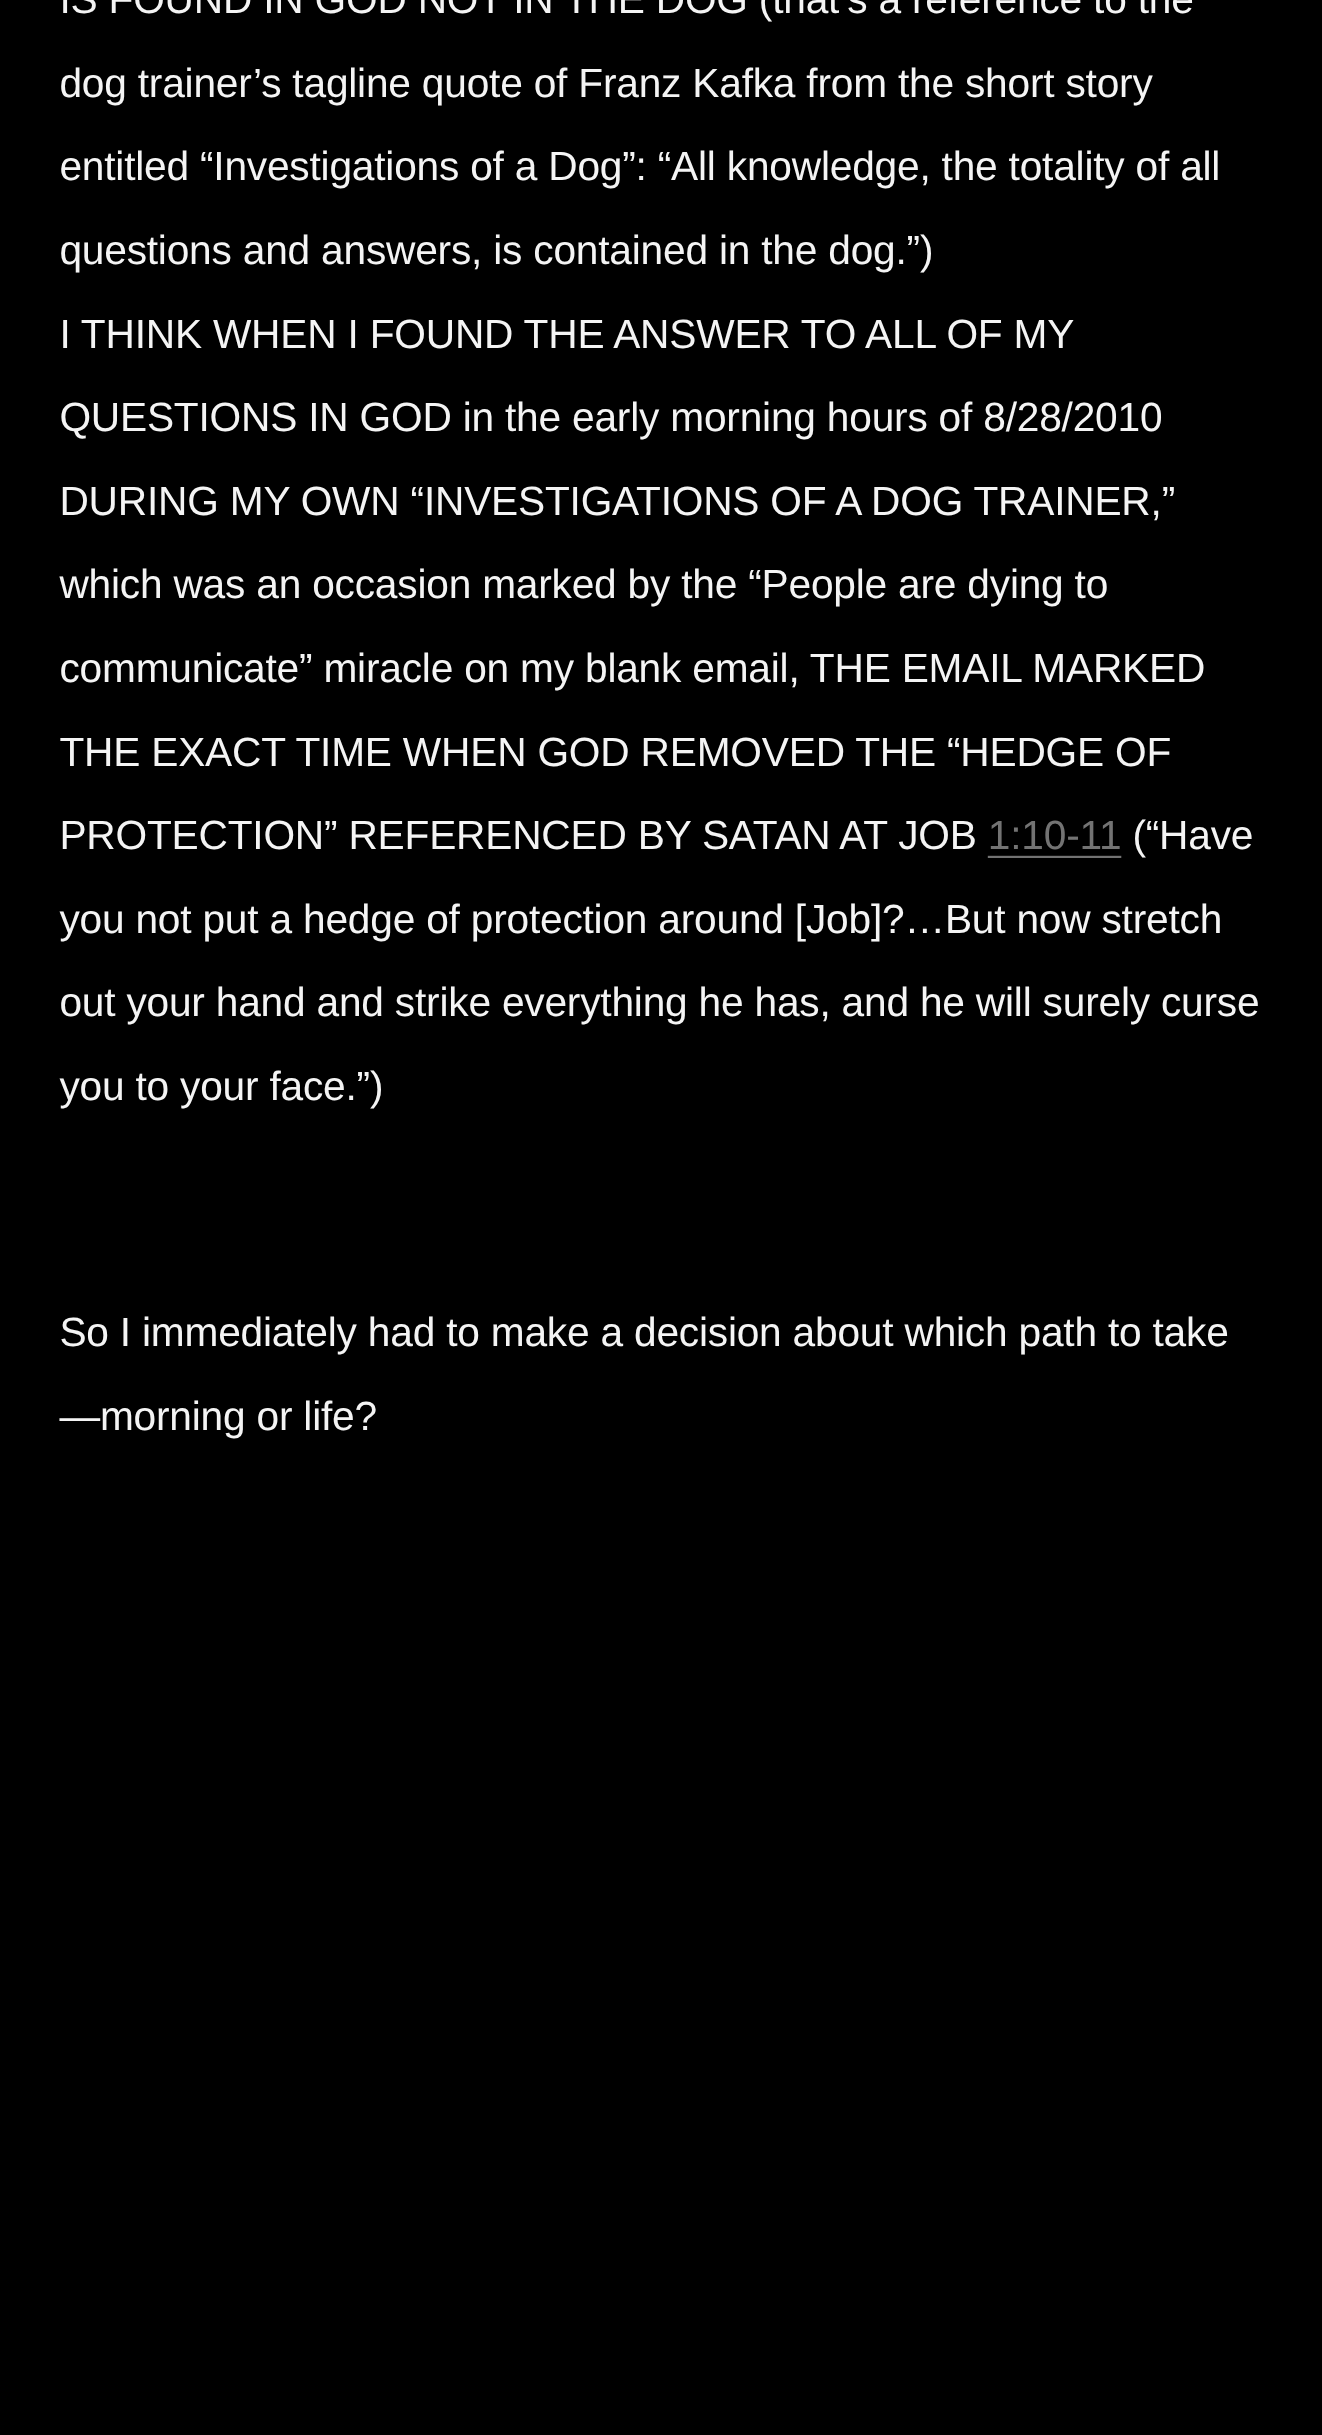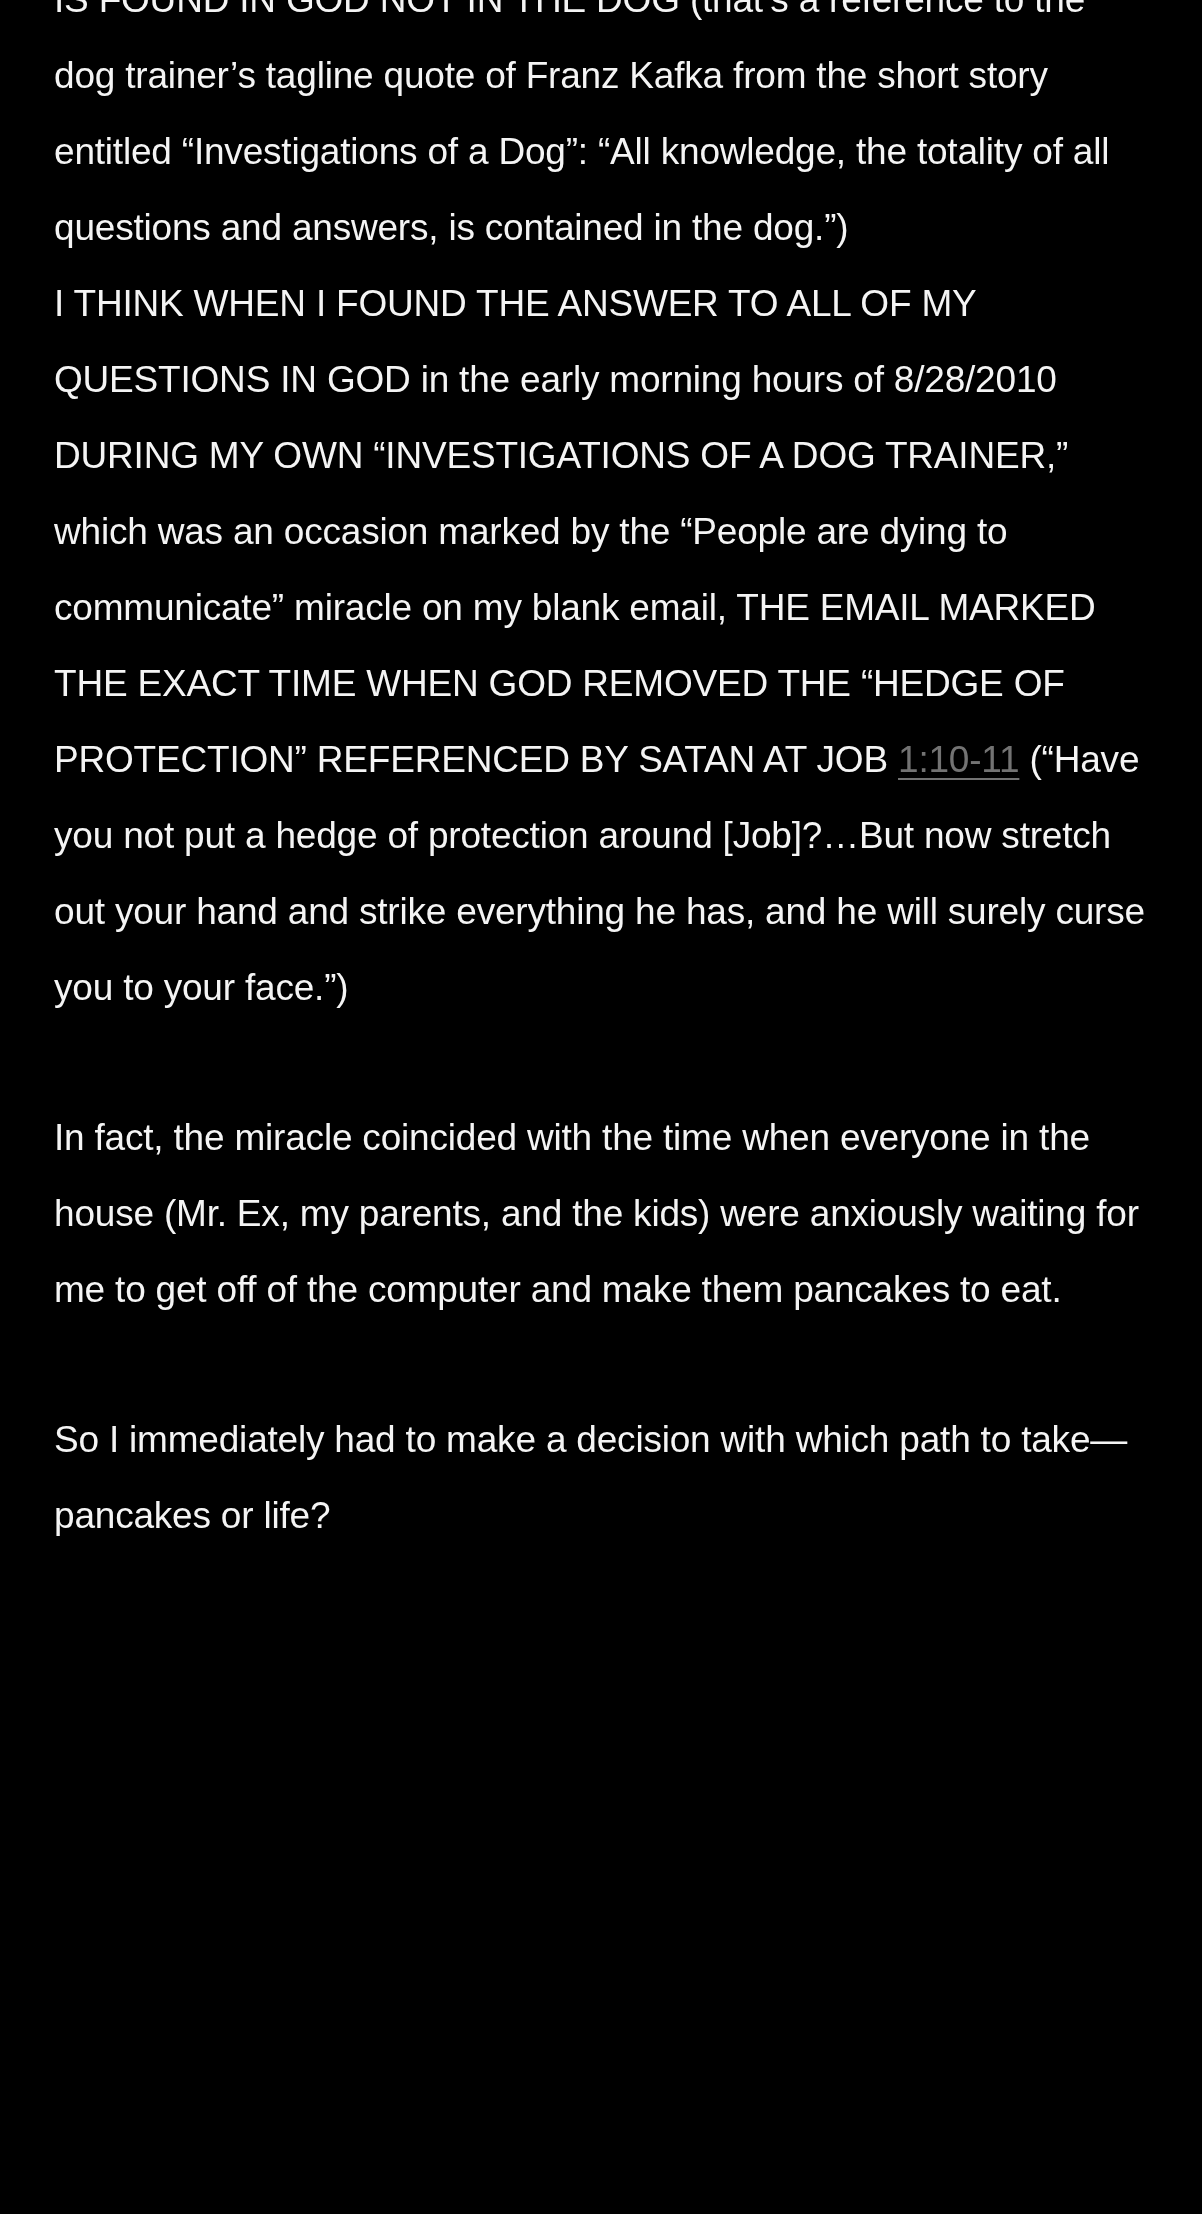--- a/index.html
+++ b/index.html
@@ -51,17 +51,16 @@
 </style>
 </head>
 <body>
 
 <div class="page">
   <div class="article" id="article-body">
       <p class="para clipped-top"><span>IS FOUND IN GOD NOT IN THE DOG</span><span> (that’s a reference to the dog trainer’s tagline quote of Franz Kafka from the short story entitled “Investigations of a Dog”: “All knowledge, the totality of all questions and answers, is contained in the dog.”)</span></p>
       <div class="spacer" style="height: 0px;"></div>
       <p class="para"><span>I THINK WHEN I FOUND THE ANSWER TO ALL OF MY QUESTIONS IN GOD in the early morning hours of 8/28/2010 DURING MY OWN “INVESTIGATIONS OF A DOG TRAINER,” which was an occasion marked by the “People are dying to communicate” miracle on my blank email, THE EMAIL MARKED THE EXACT TIME WHEN GOD REMOVED THE “HEDGE OF PROTECTION” REFERENCED BY SATAN AT JOB </span><span class="link">1:10-11</span><span> (“Have you not put a hedge of protection around [Job]?…But now stretch out your hand and strike everything he has, and he will surely curse you to your face.”)</span></p>
       <div class="spacer"></div>
-      <p class="para"><span>In fact, the miracle coincided with the time when everyone in the house (Mr. Ex, my parents, and the kids) were anxiously waiting for me to get off of the computer and make them pancakes to eat.</span></p>
       <div class="spacer"></div>
-      <p class="para"><span>So I immediately had to make a decision with which path to take—pancakes or life?</span></p>
+      <p class="para"><span>So I immediately had to make a decision about which path to take—morning or life?</span></p>
     </div>
 </div>
 
 </body></html>

